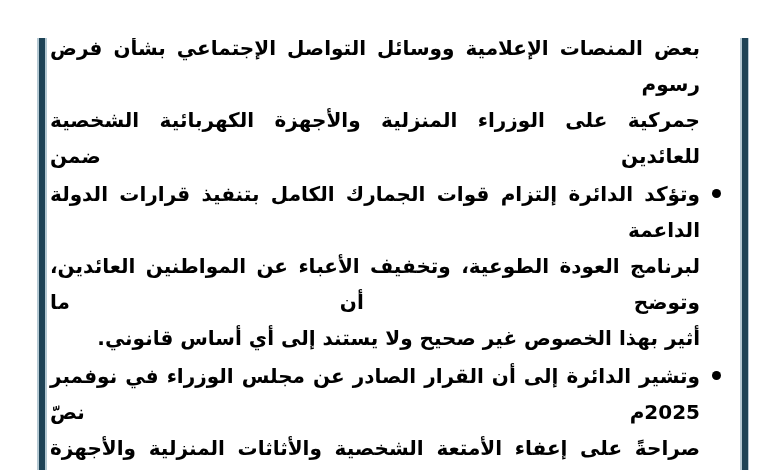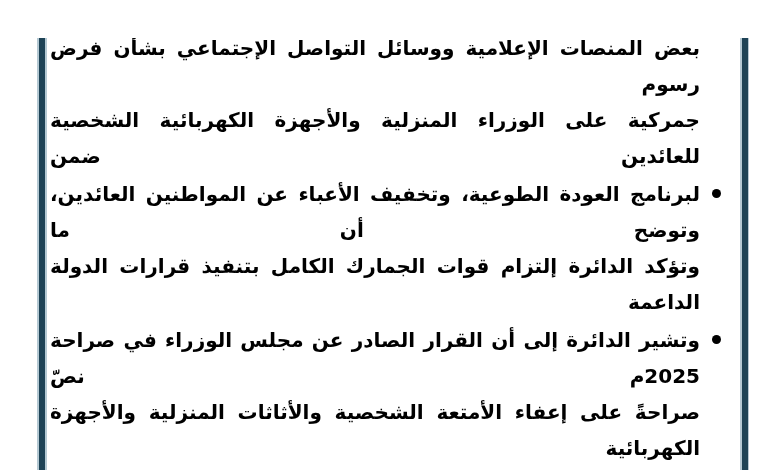--- a/index.html
+++ b/index.html
@@ -56,22 +56,23 @@
 <div class="page" style="background: rgb(255, 255, 255); margin-top: 38px;">
   <div class="vline left" style="background: linear-gradient(to right, rgb(181, 201, 211) 0px, rgb(181, 201, 211) 2px, rgb(30, 67, 86) 2px, rgb(30, 67, 86) 8px, rgb(181, 201, 211) 8px, rgb(181, 201, 211) 100%);"></div>
   <div class="vline right" style="background: linear-gradient(to right, rgb(181, 201, 211) 0px, rgb(181, 201, 211) 2px, rgb(30, 67, 86) 2px, rgb(30, 67, 86) 8px, rgb(181, 201, 211) 8px, rgb(181, 201, 211) 100%);"></div>
   <div class="doc" style="color: rgb(0, 0, 0);">
       <div class="para">
         <div class="line">بعض المنصات الإعلامية ووسائل التواصل الإجتماعي بشأن فرض رسوم</div>
         <div class="line">جمركية على الوزراء المنزلية والأجهزة الكهربائية الشخصية للعائدين ضمن</div>
       </div>
       <div class="para">
         <span class="bullet"></span>
+        <div class="line">وتؤكد الدائرة إلتزام قوات الجمارك الكامل بتنفيذ قرارات الدولة الداعمة</div>
         <div class="line">لبرنامج العودة الطوعية، وتخفيف الأعباء عن المواطنين العائدين، وتوضح أن ما</div>
-        <div class="line">وتؤكد الدائرة إلتزام قوات الجمارك الكامل بتنفيذ قرارات الدولة الداعمة</div>
+        <div class="line last">أثير بهذا الخصوص غير صحيح ولا يستند إلى أي أساس قانوني.</div>
       </div>
       <div class="para">
         <span class="bullet"></span>
-        <div class="line">وتشير الدائرة إلى أن القرار الصادر عن مجلس الوزراء في صراحة 2025م نصّ</div>
+        <div class="line">وتشير الدائرة إلى أن القرار الصادر عن مجلس الوزراء في نوفمبر 2025م نصّ</div>
         <div class="line">صراحةً على إعفاء الأمتعة الشخصية والأثاثات المنزلية والأجهزة الكهربائية</div>
       </div>
     </div>
 </div>
 
 </body></html>

